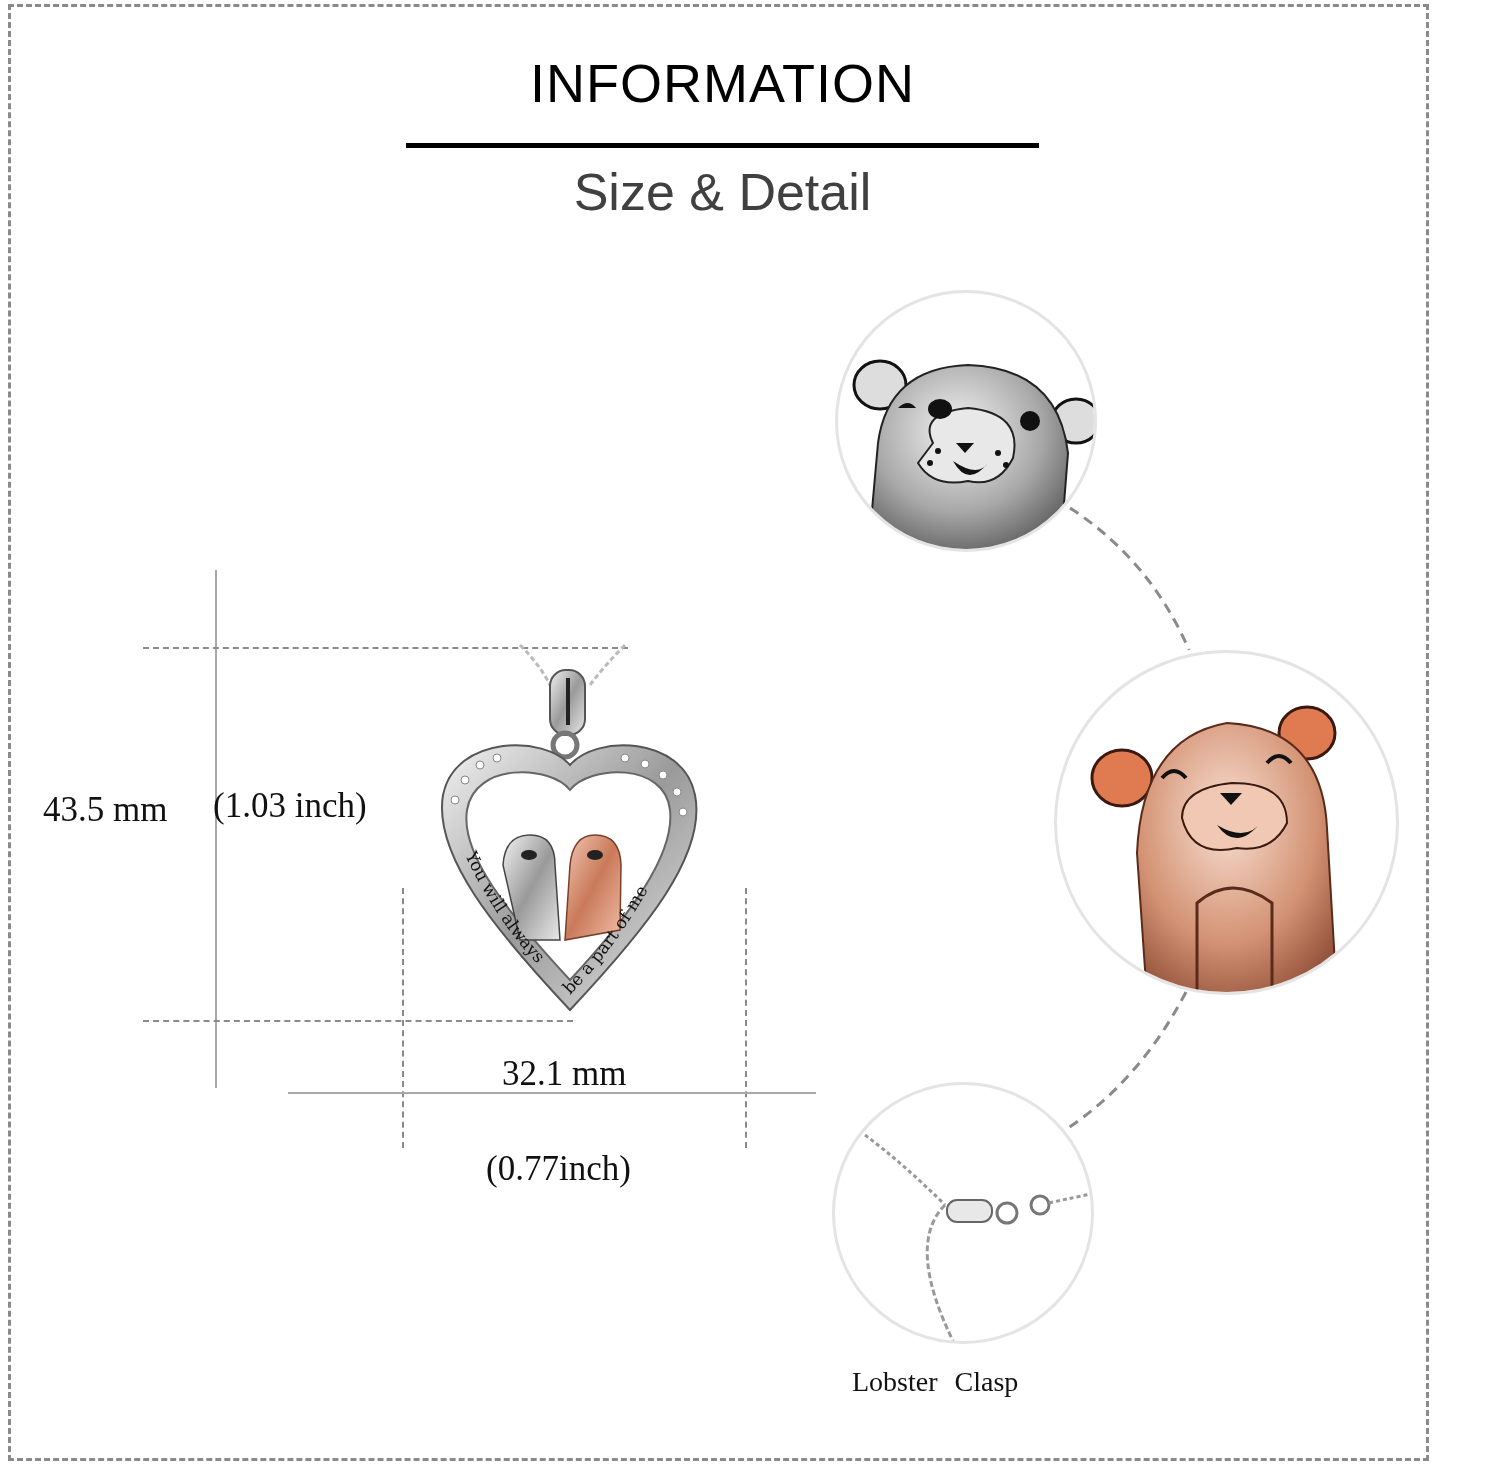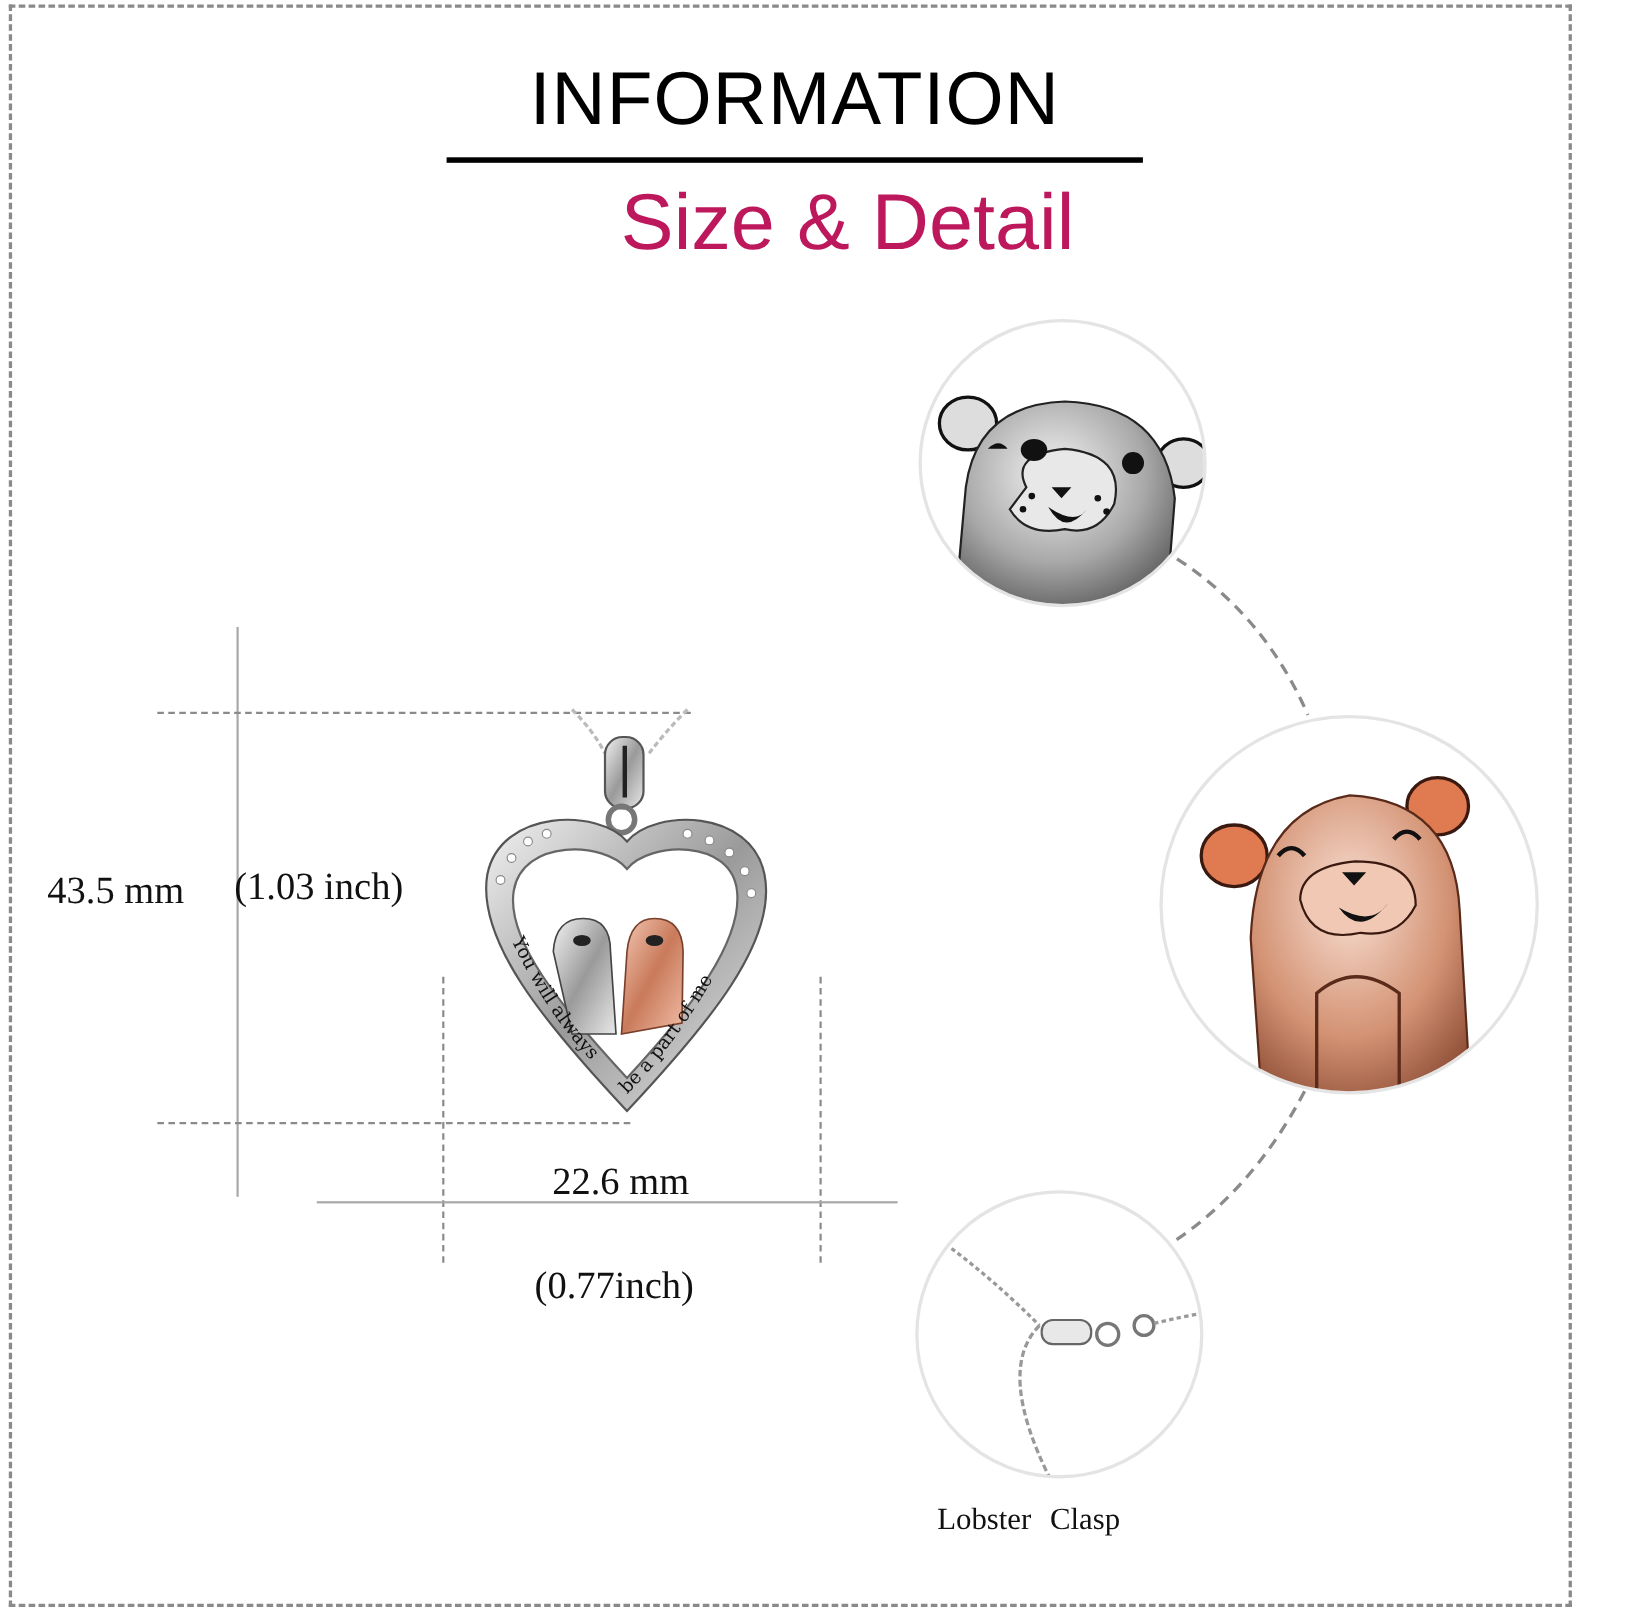--- a/index.html
+++ b/index.html
@@ -1,20 +1,20 @@
 <!DOCTYPE html>
 <html><head>
 <meta charset="utf-8">
 <style>
   html,body{margin:0;padding:0;background:#fff;}
   body{width:1500px;height:1465px;position:relative;overflow:hidden;font-family:"Liberation Sans",sans-serif;}
   .frame{position:absolute;left:8px;top:4px;width:1421px;height:1457px;border:3px dashed #8a8a8a;box-sizing:border-box;}
-  .title{position:absolute;left:0;width:1445px;top:56px;text-align:center;font-family:"Liberation Sans",sans-serif;font-size:68px;letter-spacing:1px;color:#000;line-height:1;}
+  .title{position:absolute;left:0;width:1445px;top:56px;text-align:center;font-family:"Liberation Sans",sans-serif;font-size:54px;letter-spacing:1px;color:#000;line-height:1;}
   .title-rule{position:absolute;left:406px;top:143px;width:633px;height:5px;background:#000;}
-  .subtitle{position:absolute;left:0;width:1445px;top:166px;text-align:center;font-size:72px;color:#be185d;line-height:1;padding-left:48px;}
+  .subtitle{position:absolute;left:0;width:1445px;top:166px;text-align:center;font-size:52px;color:#404040;line-height:1;}
   .serif{font-family:"Liberation Serif",serif;color:#111;}
   .dim-h{position:absolute;font-size:35px;white-space:nowrap;line-height:1;}
   .solid-v{position:absolute;width:2px;background:#a8a8a8;}
   .solid-h{position:absolute;height:2px;background:#a8a8a8;}
   .dash-h{position:absolute;height:0;border-top:2px dashed #8a8a8a;}
   .dash-v{position:absolute;width:0;border-left:2px dashed #8a8a8a;}
   .circle{position:absolute;border-radius:50%;border:3px solid #e4e4e4;background:#fff;overflow:hidden;box-sizing:border-box;}
   .clasp-label{position:absolute;left:852px;top:1368px;font-size:28px;white-space:nowrap;line-height:1;word-spacing:10px;}
   svg{display:block;}
 </style>
@@ -29,21 +29,21 @@
 
 <div class="solid-v" style="left:215px;top:570px;height:518px;"></div>
 <div class="dash-h" style="left:143px;top:647px;width:485px;"></div>
 <div class="dash-h" style="left:143px;top:1020px;width:430px;"></div>
 <div class="dash-v" style="left:402px;top:888px;height:260px;"></div>
 <div class="dash-v" style="left:745px;top:888px;height:260px;"></div>
 <div class="solid-h" style="left:288px;top:1092px;width:528px;"></div>
 
 <div class="dim-h serif" style="left:43px;top:792px;">43.5 mm</div>
 <div class="dim-h serif" style="left:213px;top:788px;">(1.03 inch)</div>
-<div class="dim-h serif" style="left:502px;top:1056px;">22.6 mm</div>
+<div class="dim-h serif" style="left:502px;top:1056px;">32.1 mm</div>
 <div class="dim-h serif" style="left:486px;top:1151px;">(0.77inch)</div>
 
 <div style="position:absolute;left:425px;top:640px;width:290px;height:400px;">
   <svg width="290" height="400" viewBox="0 0 290 400">
     <defs>
       <linearGradient id="silv" x1="0" y1="0" x2="1" y2="1">
         <stop offset="0" stop-color="#f2f2f2"></stop>
           <stop offset="0.5" stop-color="#9a9a9a"></stop>
           <stop offset="1" stop-color="#e8e8e8"></stop>
       </linearGradient>

